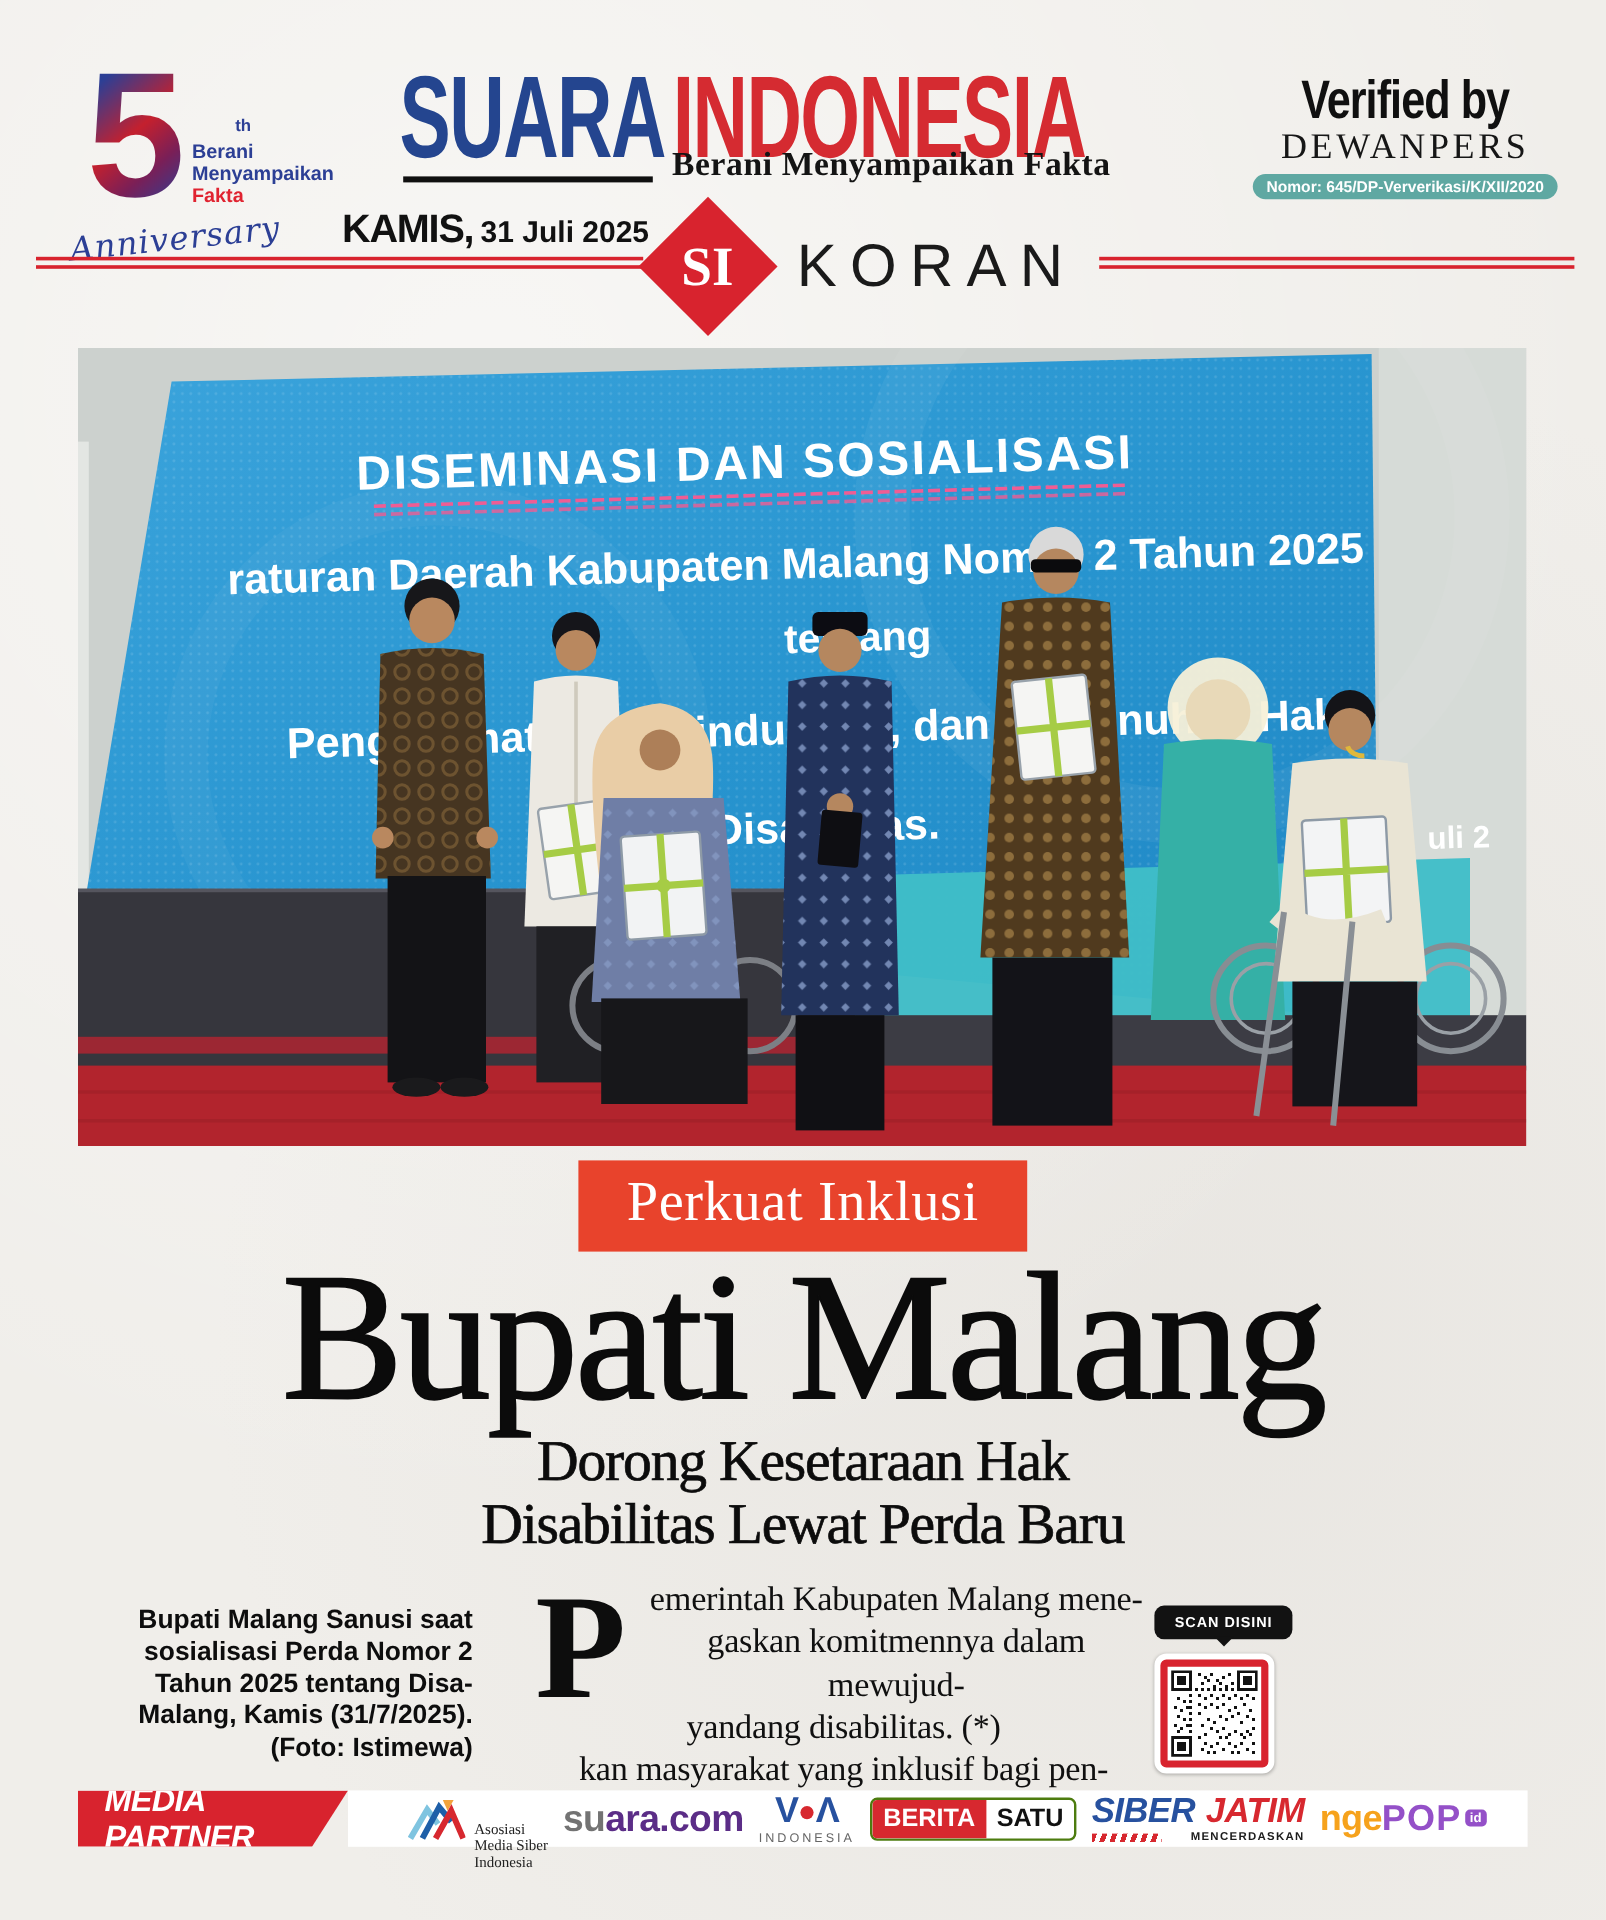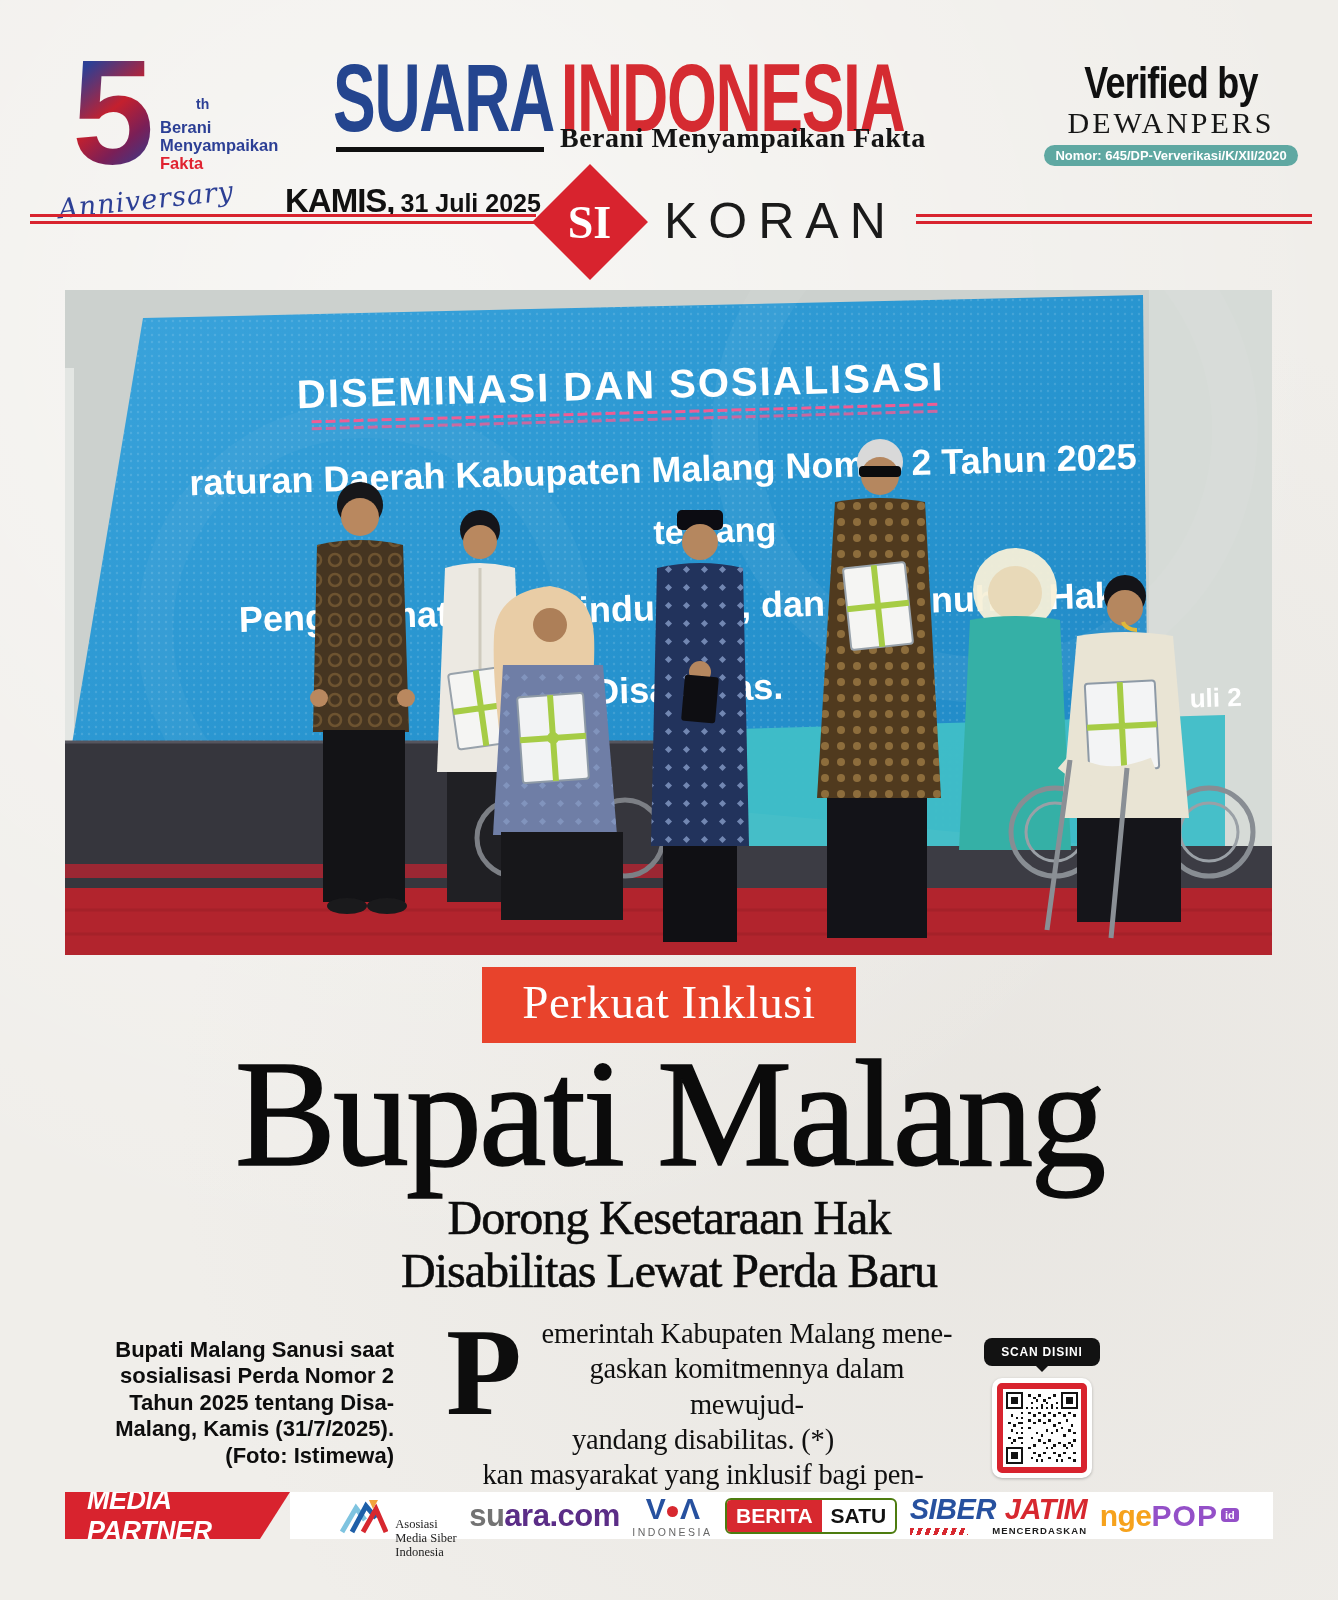--- a/index.html
+++ b/index.html
@@ -29,21 +29,21 @@
     font-family:"DejaVu Serif", serif; font-style:italic; transform:rotate(-6deg);
     letter-spacing:1px;
   }
   .masthead{ left:333px; top:52px; white-space:nowrap; font-weight:bold; font-size:97px; line-height:.95;
     transform:scaleX(.66); transform-origin:left top; letter-spacing:-2px; }
   .masthead .m1{ color:#24458f; }
   .masthead .m2{ color:#d52b31; margin-left:10px; }
   .mast-rule{ left:336px; top:147px; width:208px; height:5px; background:#101010; }
   .mast-tagline{ left:560px; top:122px; font-size:28px; font-weight:bold;
     font-family:"Liberation Serif", serif; color:#141414; letter-spacing:.5px; }
-  .dateline{ left:285px; top:172px; white-space:nowrap;margin-top:10px; }
+  .dateline{ left:285px; top:172px; white-space:nowrap; }
   .dateline .day{ font-size:33px; font-weight:900; letter-spacing:-1px; }
   .dateline .dfull{ font-size:25px; font-weight:800; margin-left:6px; }
   .rule{ height:10px; border-top:3px solid #d8232e; border-bottom:3px solid #d8232e; }
   .rule-left{ left:30px; top:214px; width:506px; }
   .rule-right{ left:916px; top:214px; width:396px; }
   .si-diamond{
     left:549px; top:181px; width:82px; height:82px; background:#d8232e;
     transform:rotate(45deg); display:flex; align-items:center; justify-content:center;
   }
   .si-text{ transform:rotate(-45deg); color:#fff; font-family:"Liberation Serif", serif;
@@ -80,21 +80,21 @@
 
   
   .caption{ left:60px; top:1337px; width:334px; text-align:right;
     font-size:22px; font-weight:bold; line-height:1.2; color:#0d0d0d; }
   .article{ left:446px; top:1316px; width:514px; font-family:"Liberation Serif", serif;
     font-size:28.5px; line-height:1.24; color:#101010; }
   .dropcap{ float:left; font-size:124px; line-height:.76; font-weight:bold;
     padding:10px 12px 0 0; color:#0d0d0d; }
   .bline{ display:block; text-align:center; letter-spacing:-.2px; }
 
-  .qrblock{ left:962px; top:1338px; width:160px; text-align:center; }
+  .qrblock{ left:962px; top:1338px; width:160px; }
   .qr-bubble{ position:relative; display:inline-block; background:#121212; color:#fff;
     font-size:12px; font-weight:bold; letter-spacing:.8px; padding:7px 17px; border-radius:8px; }
   .qr-bubble::after{ content:""; position:absolute; left:50%; bottom:-14px; transform:translateX(-50%);
     border:8px solid transparent; border-top-color:#121212; }
   .qr-frame{ display:inline-block; margin-top:12px; background:#fff; padding:5px; border-radius:10px;
     box-shadow:0 1px 3px rgba(0,0,0,.25); }
   .qr-red{ border:6px solid #d8232e; border-radius:5px; background:#fff; padding:3px; font-size:0; }
 
   
   .footer{ left:65px; top:1492px; width:1208px; height:47px; display:flex; }

